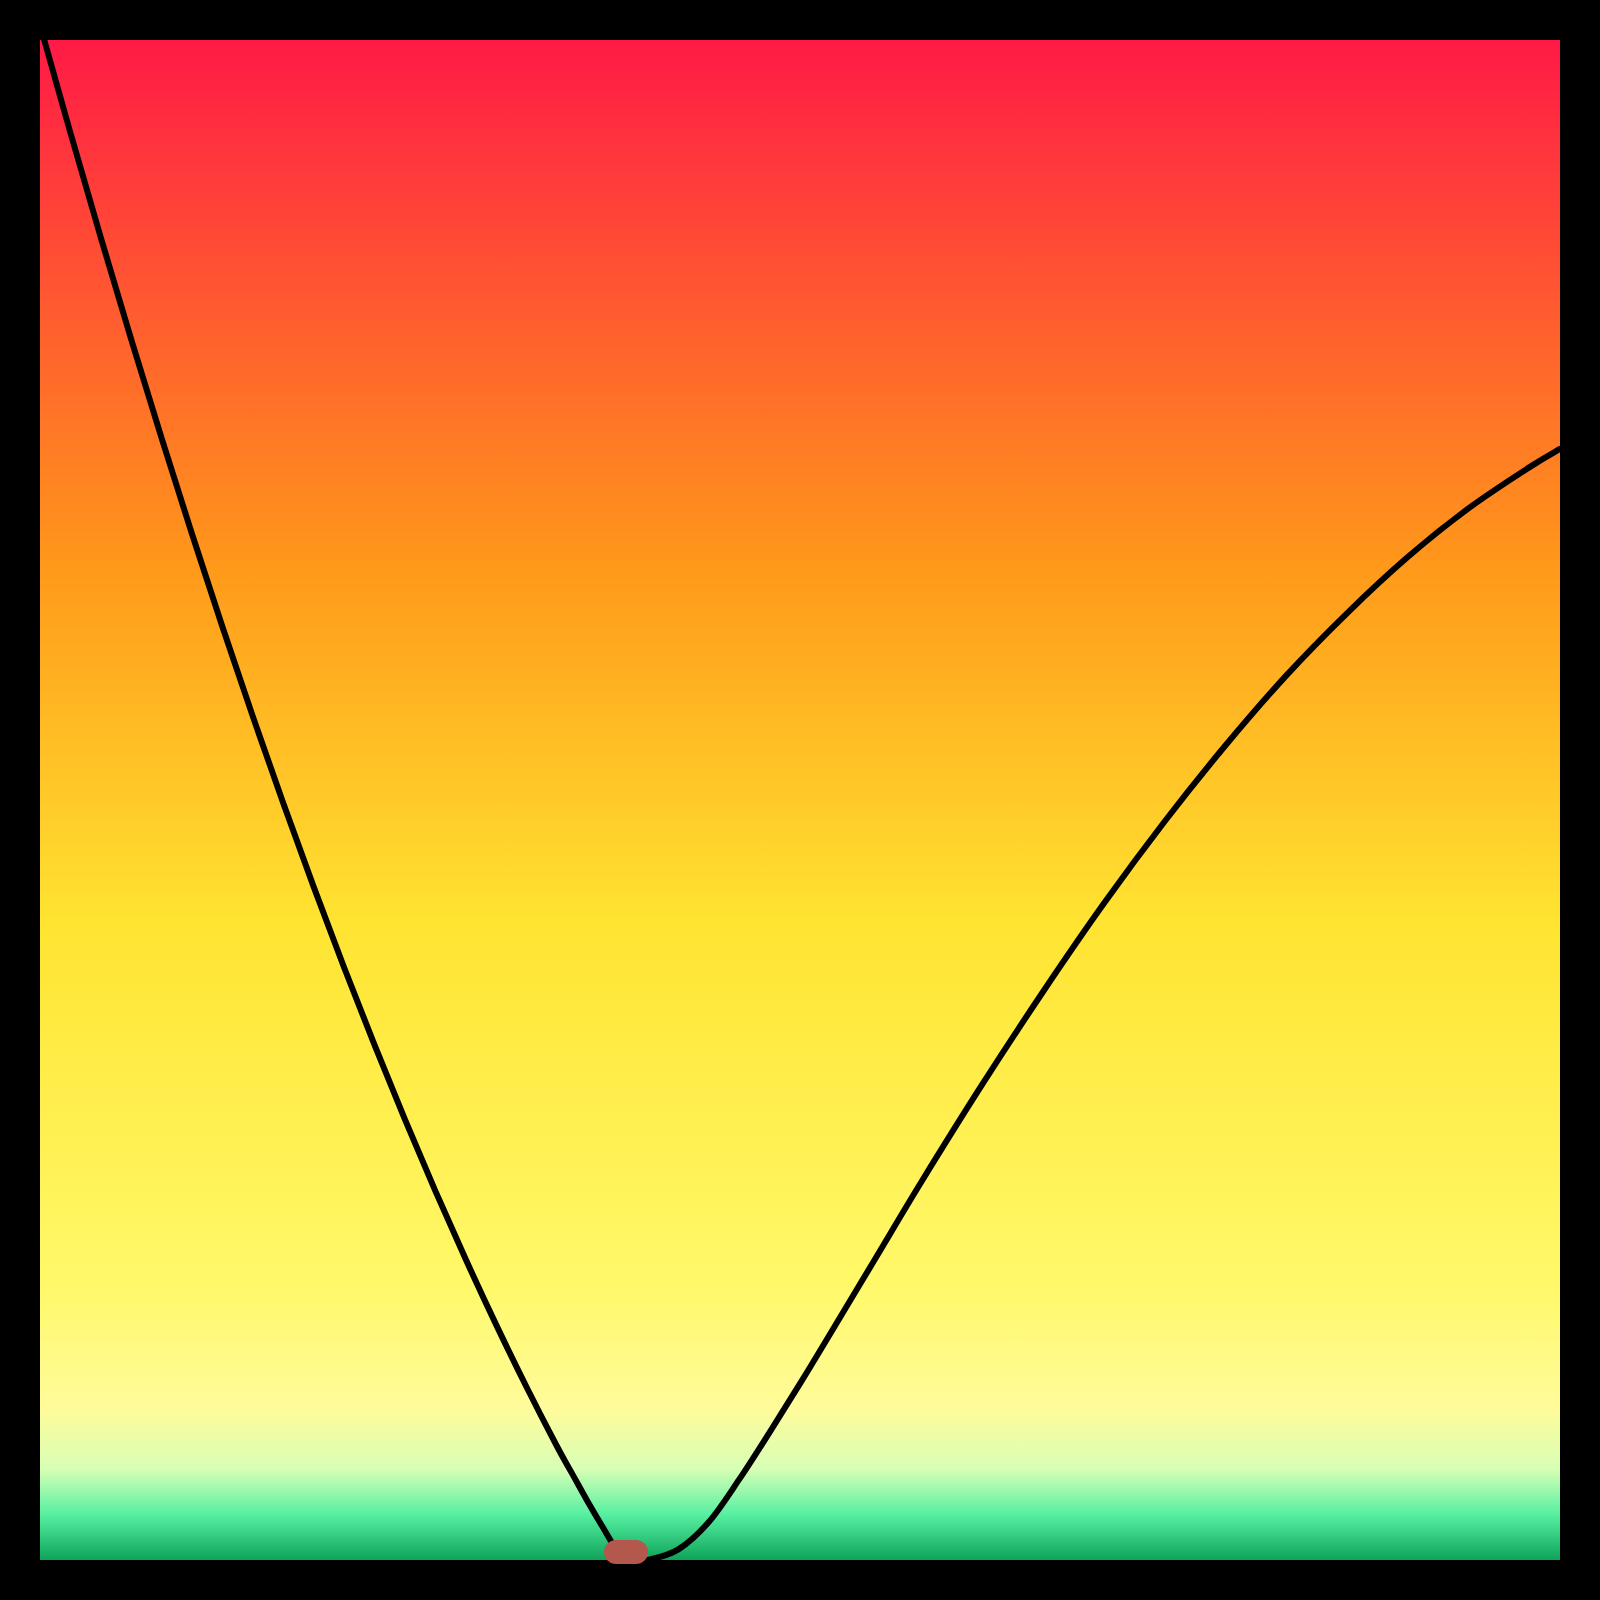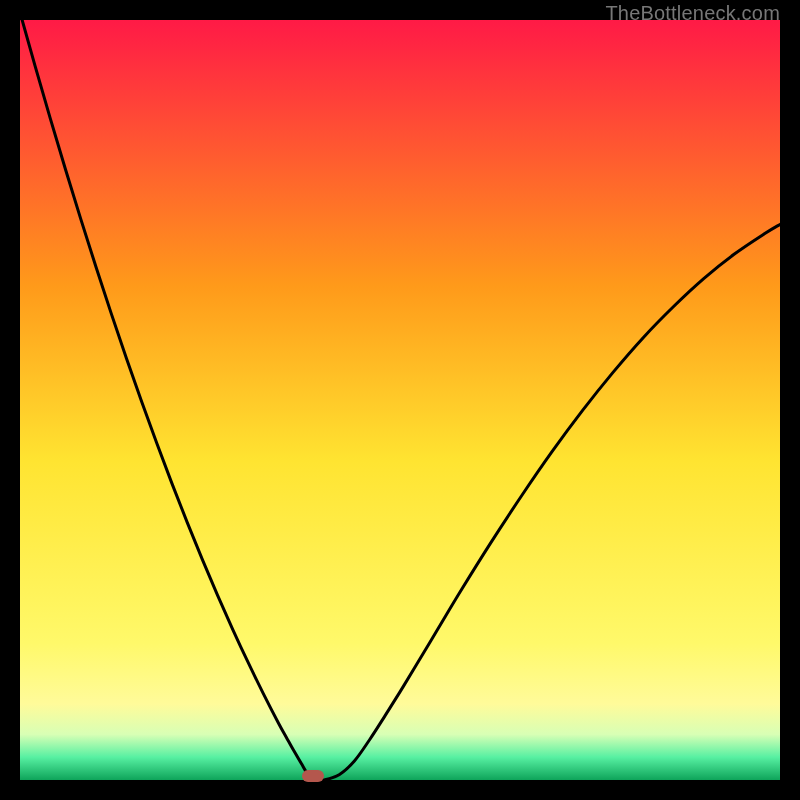--- a/index.html
+++ b/index.html
@@ -44,21 +44,20 @@
     background: #b4574d;
     transform: translate(-50%, -50%);
   }
   svg { display: block; }
 </style>
 </head>
 <body>
 
 <div class="frame">
 
-  <div class="watermark">TheBottleneck.com</div>
 
   <div class="plot">
     <svg id="chart-svg" width="760" height="760" viewBox="0 0 760 760">
       <defs>
         <linearGradient id="bg-grad" x1="0" y1="0" x2="0" y2="1">
           <stop id="g0" offset="0%" stop-color="#ff1a46"></stop>
           <stop id="g1" offset="35%" stop-color="#ff9a1a"></stop>
           <stop id="g2" offset="58%" stop-color="#ffe431"></stop>
           <stop id="g3" offset="82%" stop-color="#fff96a"></stop>
           <stop id="g4" offset="90%" stop-color="#fffb9a"></stop>

